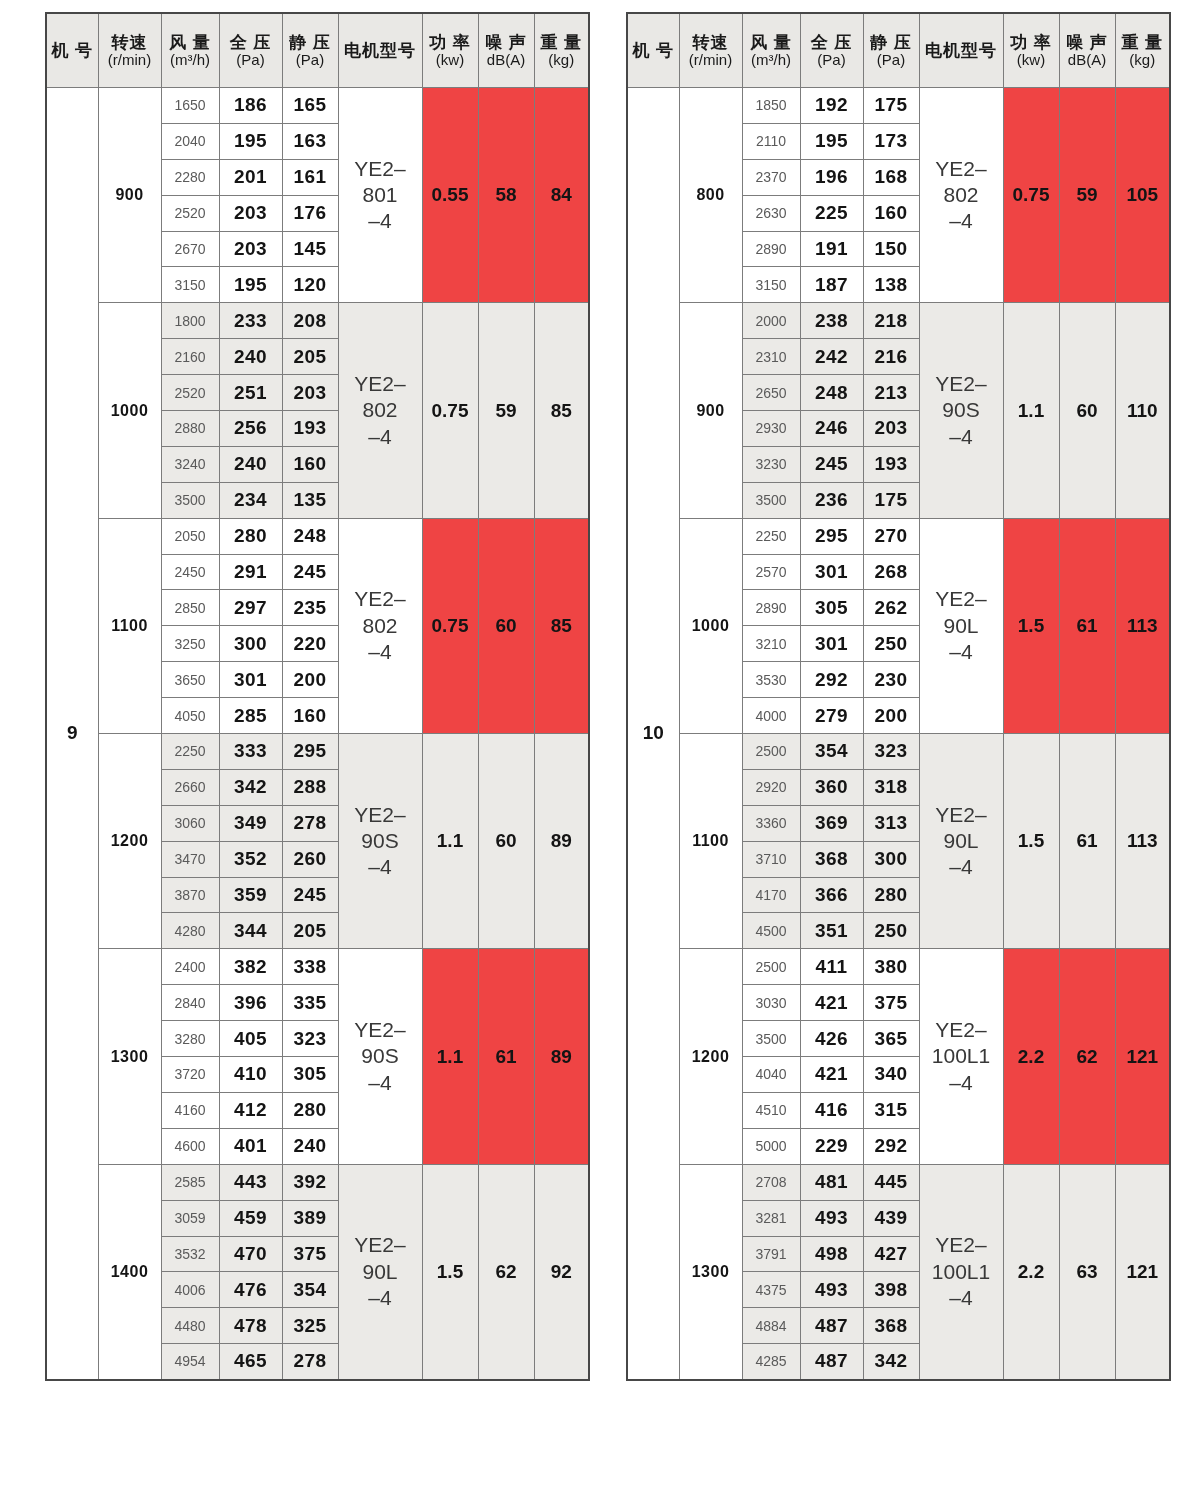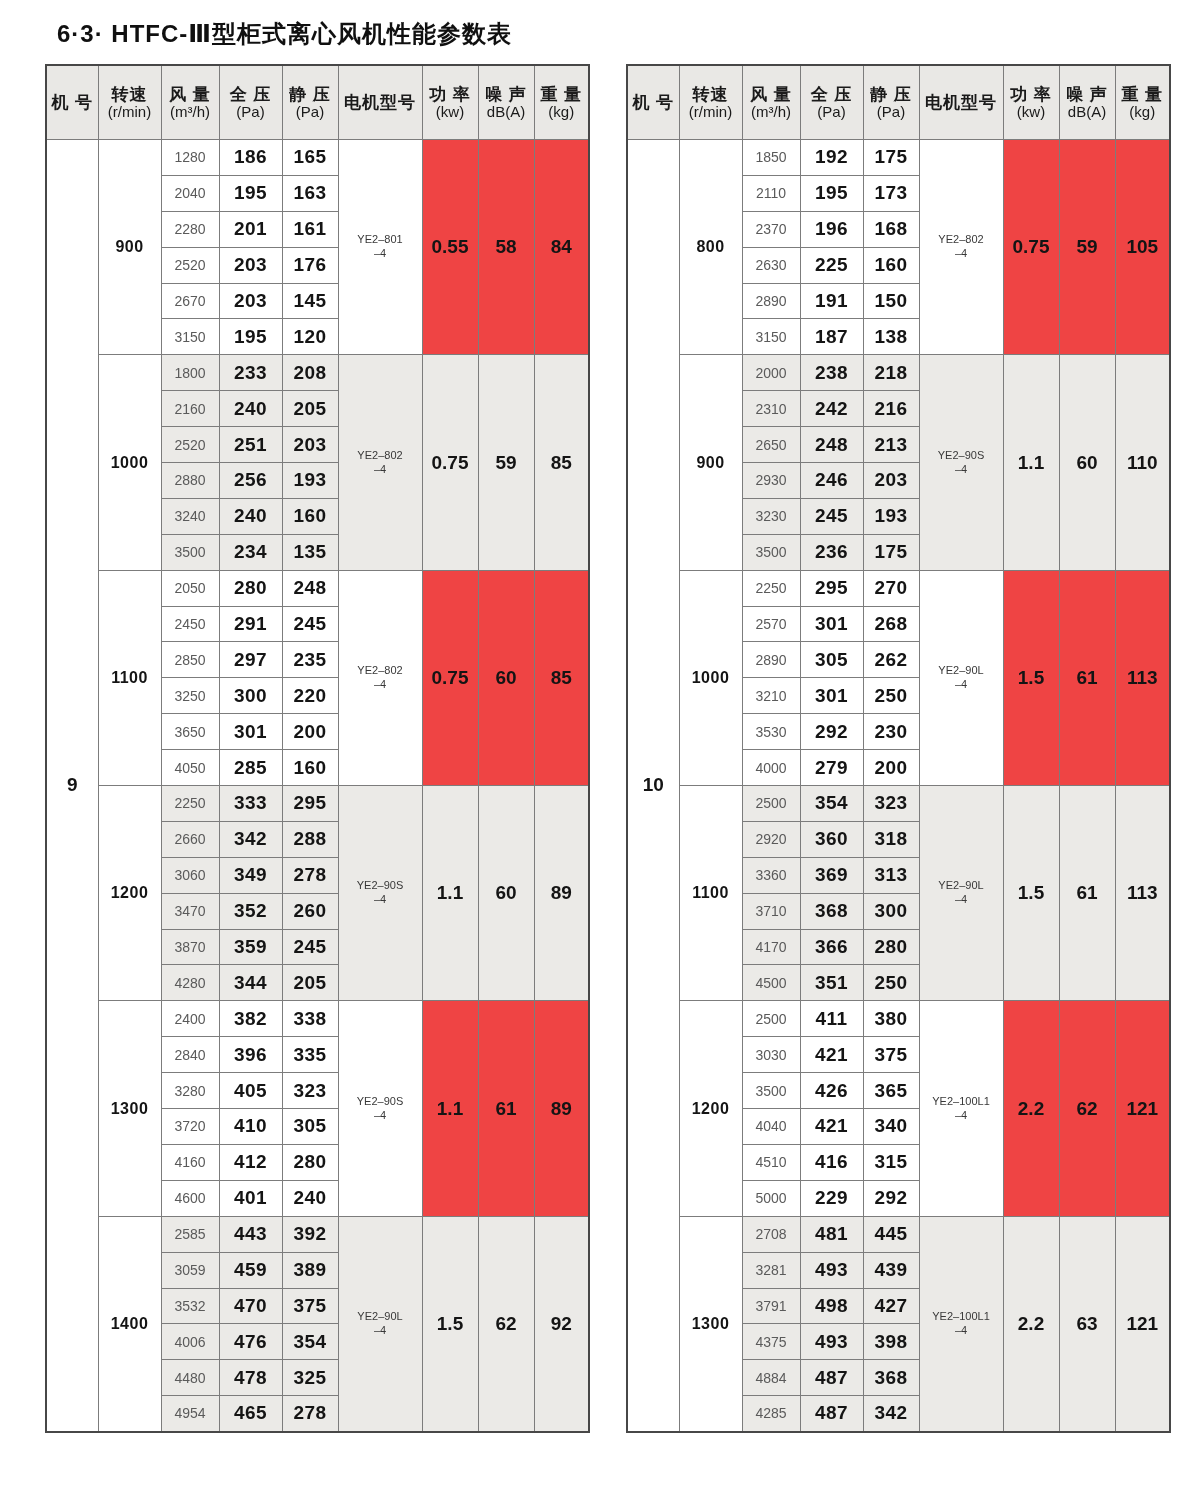--- a/index.html
+++ b/index.html
@@ -39,29 +39,28 @@
     height:73px;background:#e9e8e5;color:#1a1a1a;line-height:1.12;
   }
   .h-main{font-size:17px;font-weight:bold;letter-spacing:1px;}
   .h-sub{font-size:15px;font-weight:normal;letter-spacing:0;margin-top:0;}
 
   tbody tr{height:35.9px;}
   td.machine-cell{font-size:19px;font-weight:bold;background:#ffffff;}
   td.rpm-cell{font-size:16px;font-weight:bold;background:#ffffff;letter-spacing:0.5px;}
   td.flow-cell{font-size:14px;color:#5a5a5a;background:#ffffff;}
   td.press-cell{font-size:19px;font-weight:bold;color:#141414;letter-spacing:0.5px;background:#ffffff;}
-  td.motor-cell{font-size:11px;color:#383838;line-height:1.25;background:#ffffff;}
+  td.motor-cell{font-size:21px;color:#383838;line-height:1.25;background:#ffffff;}
   td.metric-cell{font-size:19px;font-weight:bold;color:#141414;background:#ef4444;}
   td.shade{background:#ebeae7;}
 </style>
 </head>
 <body>
 
 <div class="page">
-  <h1 class="doc-title">6·3· HTFC-Ⅲ型柜式离心风机性能参数表</h1>
   <div class="tables-row">
     <table class="perf-table">
         <colgroup>
           <col class="c-machine">
           <col class="c-rpm">
           <col class="c-flow">
           <col class="c-full">
           <col class="c-static">
           <col class="c-motor">
           <col class="c-power">
@@ -103,21 +102,21 @@
             <th>
               <div class="h-main">重 量</div>
               <div class="h-sub">(kg)</div>
             </th>
           </tr>
         </thead>
         <tbody>
           <tr>
             <td class="machine-cell" rowspan="36">9</td>
             <td class="rpm-cell" rowspan="6">900</td>
-            <td class="flow-cell">1280</td>
+            <td class="flow-cell">1650</td>
             <td class="press-cell">186</td>
             <td class="press-cell">165</td>
             <td class="motor-cell" rowspan="6">
               <div>YE2–801</div>
               <div>–4</div>
             </td>
             <td class="metric-cell" rowspan="6">0.55</td>
             <td class="metric-cell" rowspan="6">58</td>
             <td class="metric-cell" rowspan="6">84</td>
           </tr>

